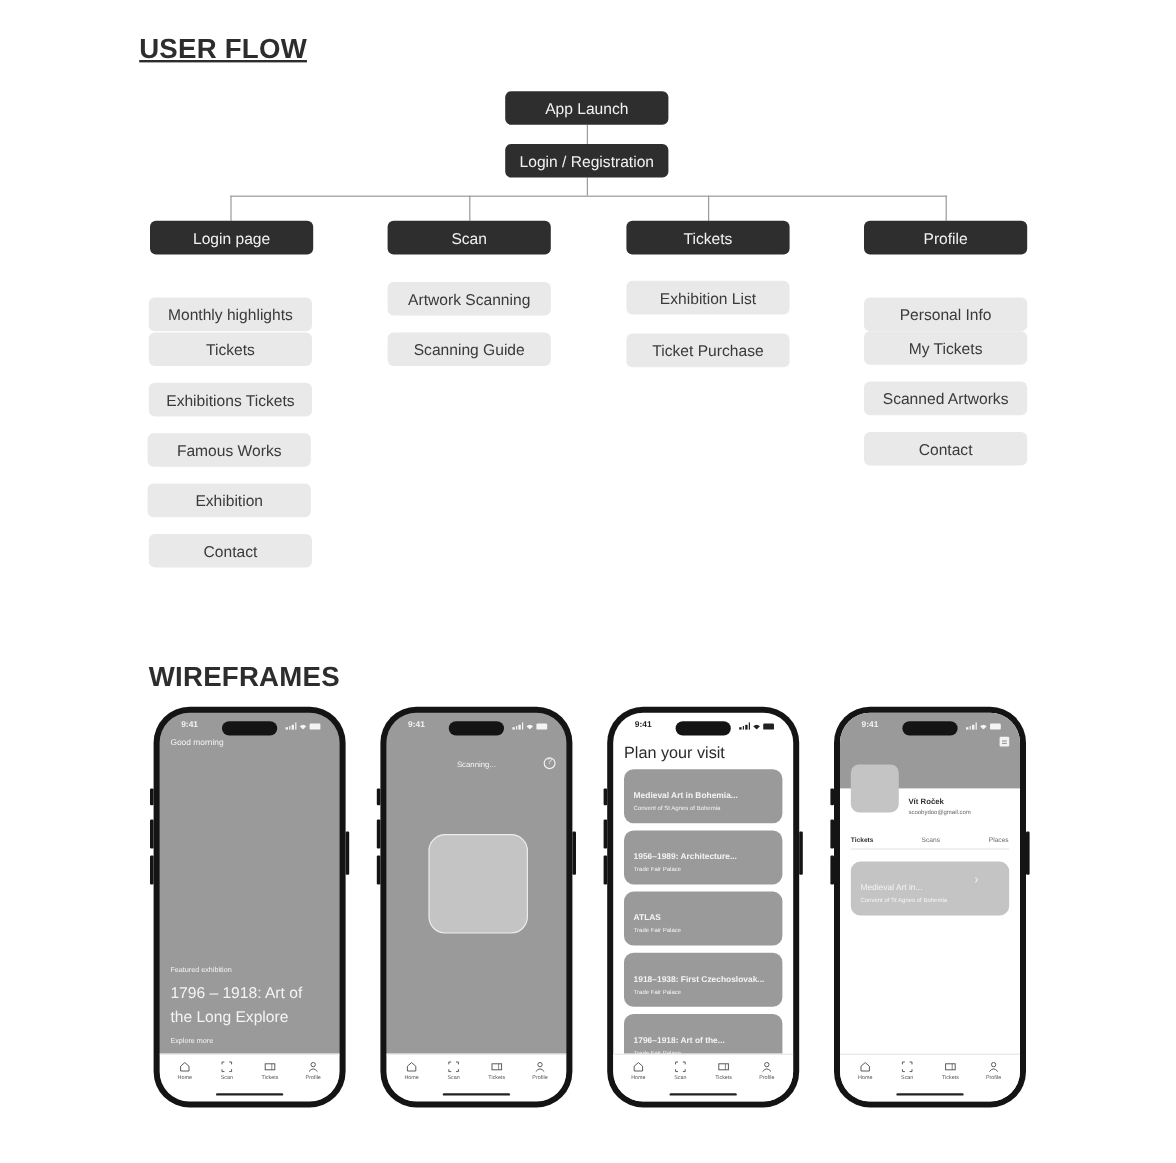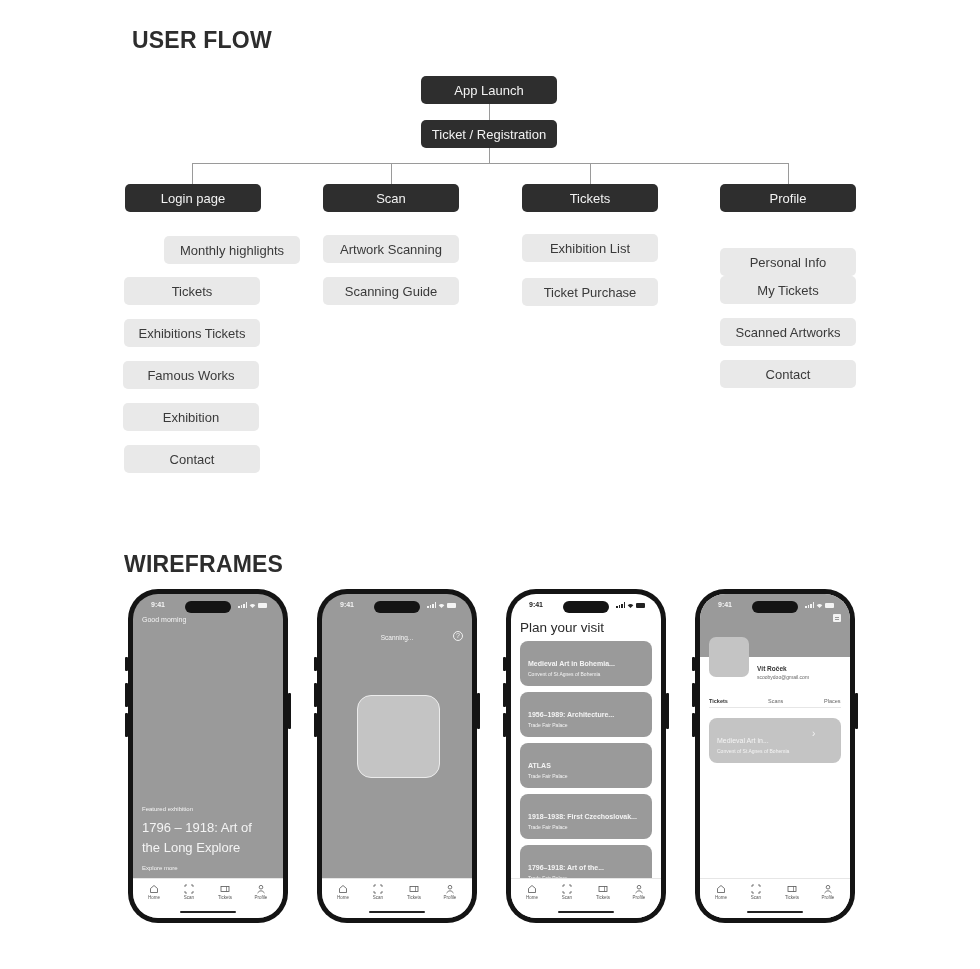--- a/index.html
+++ b/index.html
@@ -34,39 +34,39 @@
   .home-ind { position: absolute; left: 47px; bottom: 5px; width: 56px; height: 2px; border-radius: 1px; background: #222; }
 
   .txt-light { color: #f4f4f4; }
   .card { position: absolute; left: 9px; width: 132px; height: 45px; border-radius: 8px; background: #9a9a9a; color: #f4f4f4; }
   .card .t { position: absolute; left: 8px; top: 19px; font-size: 7px; font-weight: 700; white-space: nowrap; }
   .card .s { position: absolute; left: 8px; top: 30px; font-size: 5px; white-space: nowrap; }
 </style>
 </head>
 <body>
 
-<div class="section-title" style="left:132px; top:27px;">USER FLOW</div>
+<div class="section-title" style="left:116px; top:27px;text-decoration:underline;">USER FLOW</div>
 
 <div class="line" style="left:489px; top:104px; width:1px; height:16px;"></div>
 <div class="line" style="left:489px; top:148px; width:1px; height:15px;"></div>
 <div class="line" style="left:192px; top:163px; width:597px; height:1px;"></div>
 <div class="line" style="left:192px; top:163px; width:1px; height:21px;"></div>
 <div class="line" style="left:391px; top:163px; width:1px; height:21px;"></div>
 <div class="line" style="left:590px; top:163px; width:1px; height:21px;"></div>
 <div class="line" style="left:788px; top:163px; width:1px; height:21px;"></div>
 
 <div class="node dark" style="left:421px; top:76px; width:136px;">App Launch</div>
-<div class="node dark" style="left:421px; top:120px; width:136px;">Ticket / Registration</div>
+<div class="node dark" style="left:421px; top:120px; width:136px;">Login / Registration</div>
 
 <div class="node dark" style="left:125px; top:184px; width:136px;">Login page</div>
 <div class="node dark" style="left:323px; top:184px; width:136px;">Scan</div>
 <div class="node dark" style="left:522px; top:184px; width:136px;">Tickets</div>
 <div class="node dark" style="left:720px; top:184px; width:136px;">Profile</div>
 
-<div class="node light" style="left:124px; top:236px; width:136px;margin-left:40px;">Monthly highlights</div>
+<div class="node light" style="left:124px; top:248px; width:136px;">Monthly highlights</div>
 <div class="node light" style="left:124px; top:277px; width:136px;">Tickets</div>
 <div class="node light" style="left:124px; top:319px; width:136px;">Exhibitions Tickets</div>
 <div class="node light" style="left:123px; top:361px; width:136px;">Famous Works</div>
 <div class="node light" style="left:123px; top:403px; width:136px;">Exhibition</div>
 <div class="node light" style="left:124px; top:445px; width:136px;">Contact</div>
 
 <div class="node light" style="left:323px; top:235px; width:136px;">Artwork Scanning</div>
 <div class="node light" style="left:323px; top:277px; width:136px;">Scanning Guide</div>
 
 <div class="node light" style="left:522px; top:234px; width:136px;text-align:center;">Exhibition List</div>

